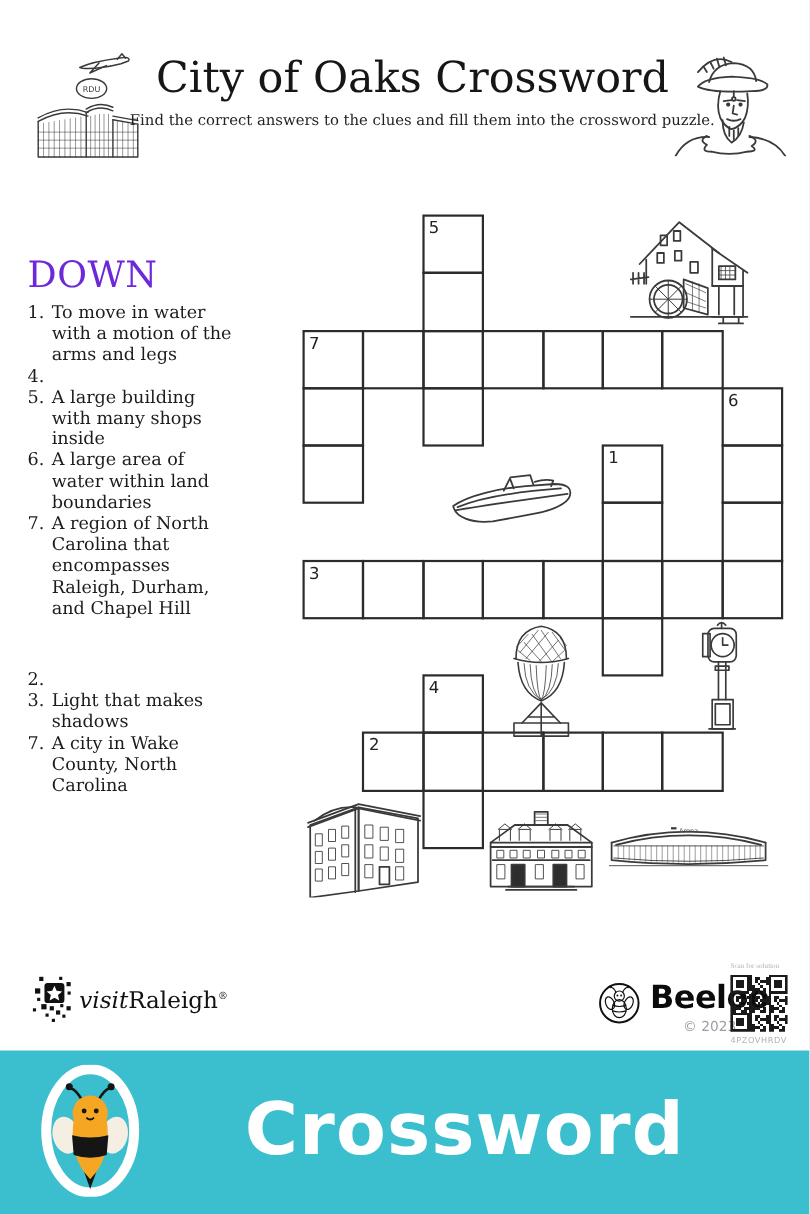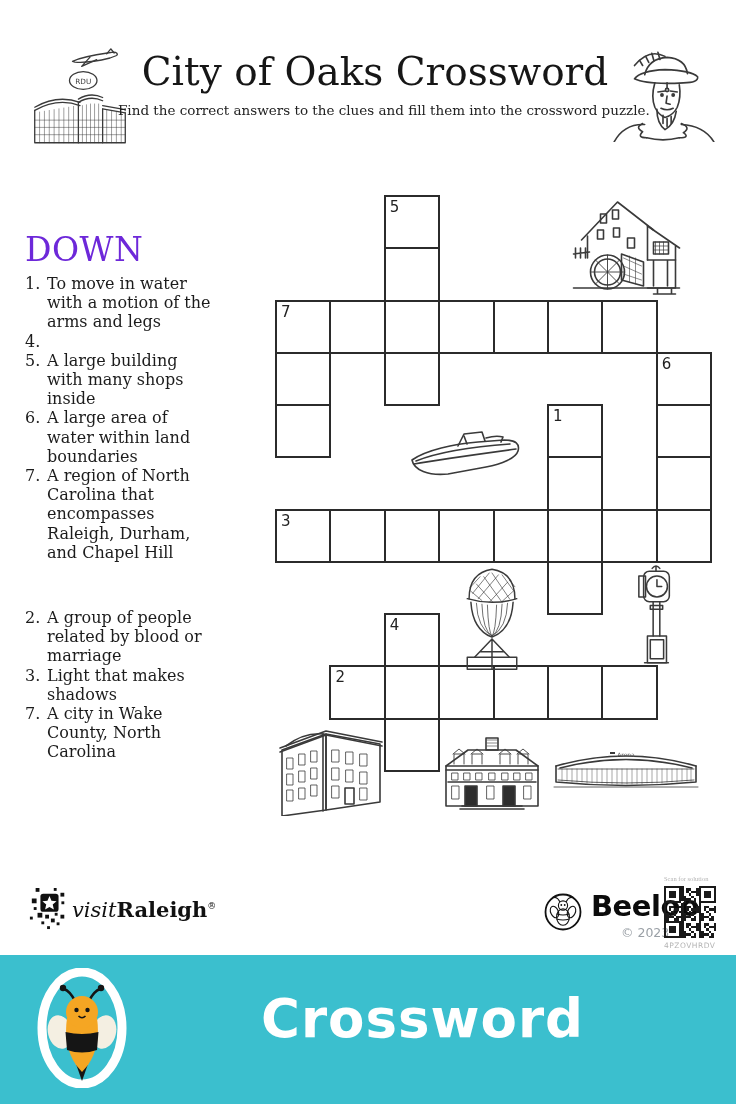--- a/index.html
+++ b/index.html
@@ -22,31 +22,31 @@
   .ctext{width:168px;}
 
   
   .cell{position:absolute;box-sizing:border-box;border:2px solid #2b2b2b;background:transparent;}
   .cellnum{position:absolute;left:4px;top:1px;font-family:"DejaVu Sans",sans-serif;
            font-size:15px;font-weight:400;color:#222;}
 
   
   .vr-text{font-size:21px;color:#111;white-space:nowrap;}
   .vr-text .it{font-style:italic;}
-  .vr-text .bold{font-weight:700;}
+  .vr-text .bold{font-weight:400;}
   .vr-text sup{font-size:9px;}
   .beeloo-word{font-family:"DejaVu Sans",sans-serif;font-weight:800;font-size:29px;color:#0b0b0b;letter-spacing:-.5px;line-height:1;}
   .beeloo-copy{font-family:"DejaVu Sans",sans-serif;font-size:12.5px;color:#9aa0a6;margin-top:4px;text-align:center;}
   .qr-cap{font-family:Liberation Serif, serif;font-size:6.5px;color:#b3b3b3;line-height:1;}
   .qr-code-text{font-family:"DejaVu Sans",sans-serif;font-size:7.5px;color:#b3b3b3;letter-spacing:.5px;margin-top:3px;}
 
   
   .banner{left:0;top:955px;width:736px;height:149px;}
   .banner-label{position:absolute;left:150px;top:33px;width:545px;text-align:center;
-                font-family:"DejaVu Sans",sans-serif;font-weight:800;font-size:53px;
+                font-family:"DejaVu Sans",sans-serif;font-weight:800;font-size:66px;
                 color:#ffffff;letter-spacing:1px;}
 </style>
 </head>
 <body>
 
 <div class="page">
 
   <svg class="abs" style="left:70px;top:46px;width:50px;height:24px" viewBox="0 0 60 26">
     <g class="lineart" stroke-width="1.4">
       <path d="M3 17 C14 12 30 9 45 7 L52 6 C56 6 58 8 56 10 L48 13 C36 16 18 19 6 18 Z"></path>
@@ -122,21 +122,20 @@
           <span class="cnum">7.</span>
           <span class="ctext">A region of North Carolina that encompasses Raleigh, Durham, and Chapel Hill</span>
         </div>
       </div>
   </div>
 
   <div class="abs clue-col" style="top:608px">
     <div id="across-clues">
         <div class="clue">
           <span class="cnum">2.</span>
-          <span class="ctext">A group of people related by blood or marriage</span>
         </div>
         <div class="clue">
           <span class="cnum">3.</span>
           <span class="ctext">Light that makes shadows</span>
         </div>
         <div class="clue">
           <span class="cnum">7.</span>
           <span class="ctext">A city in Wake County, North Carolina</span>
         </div>
       </div>

